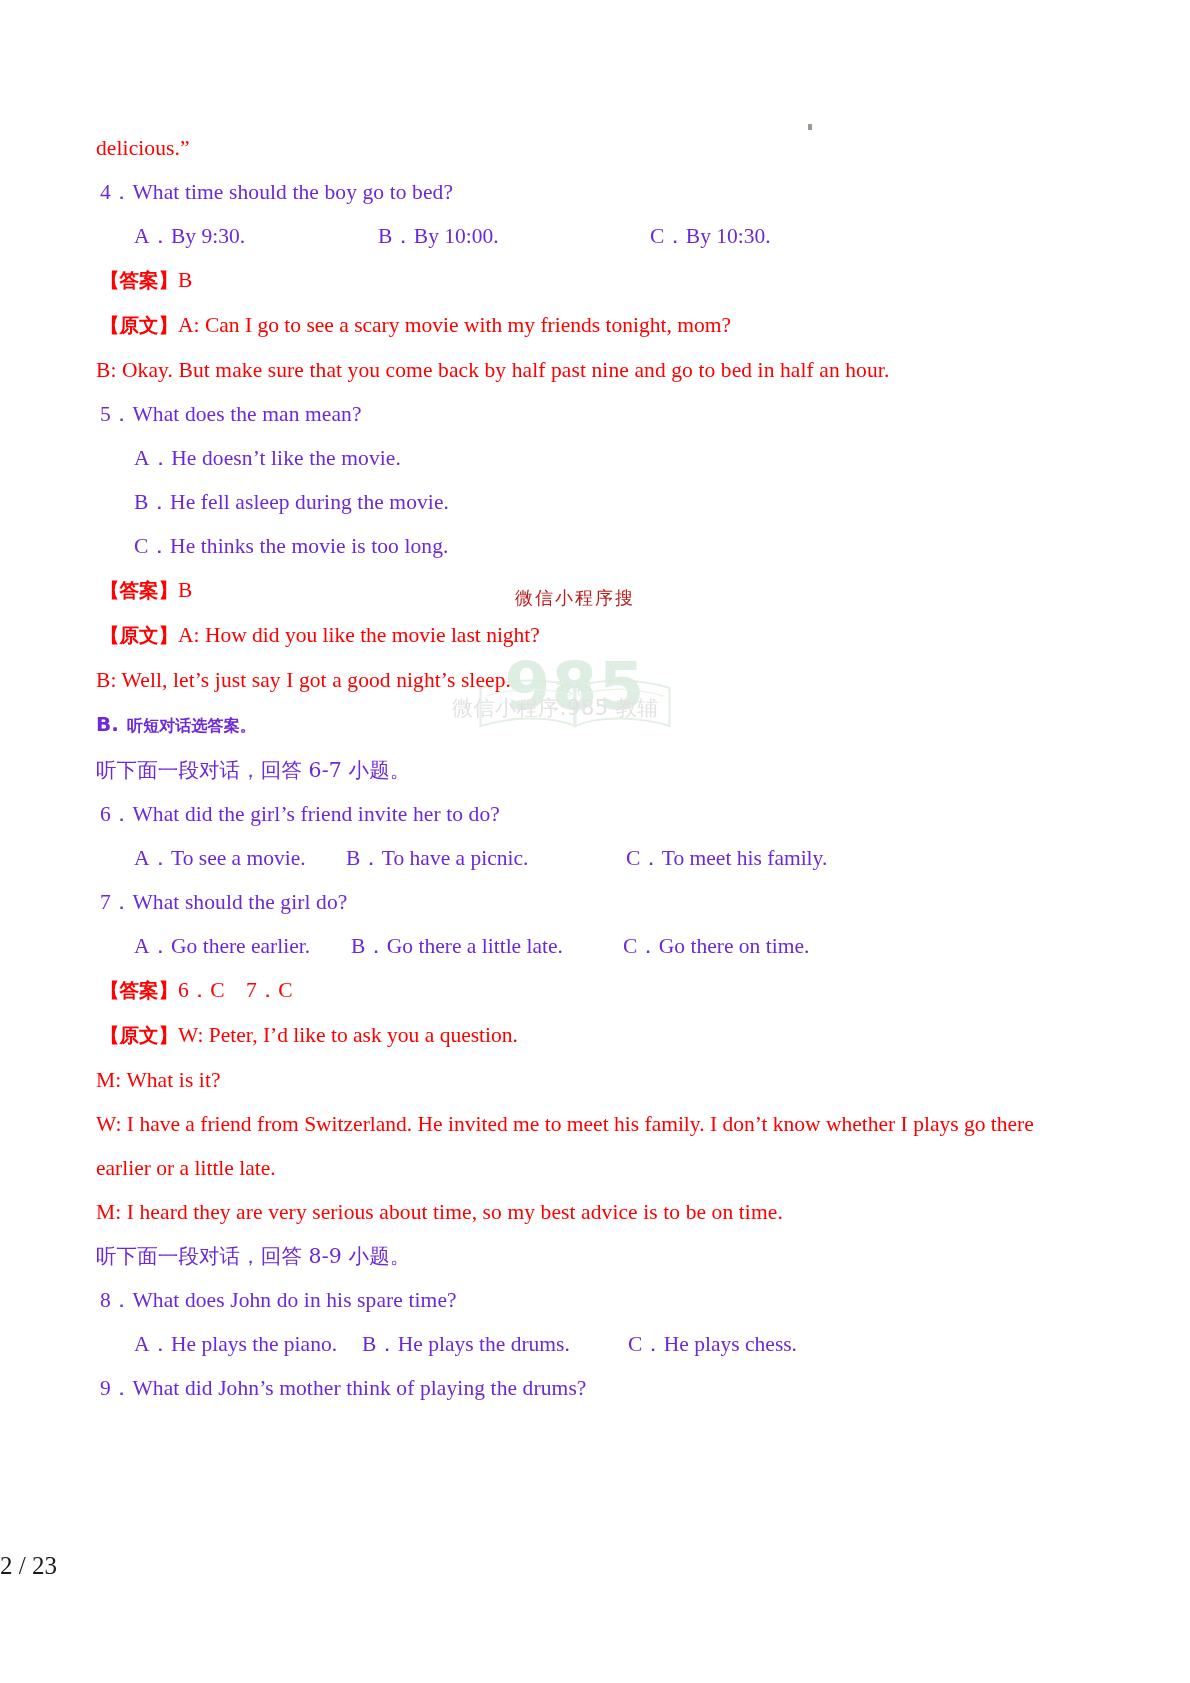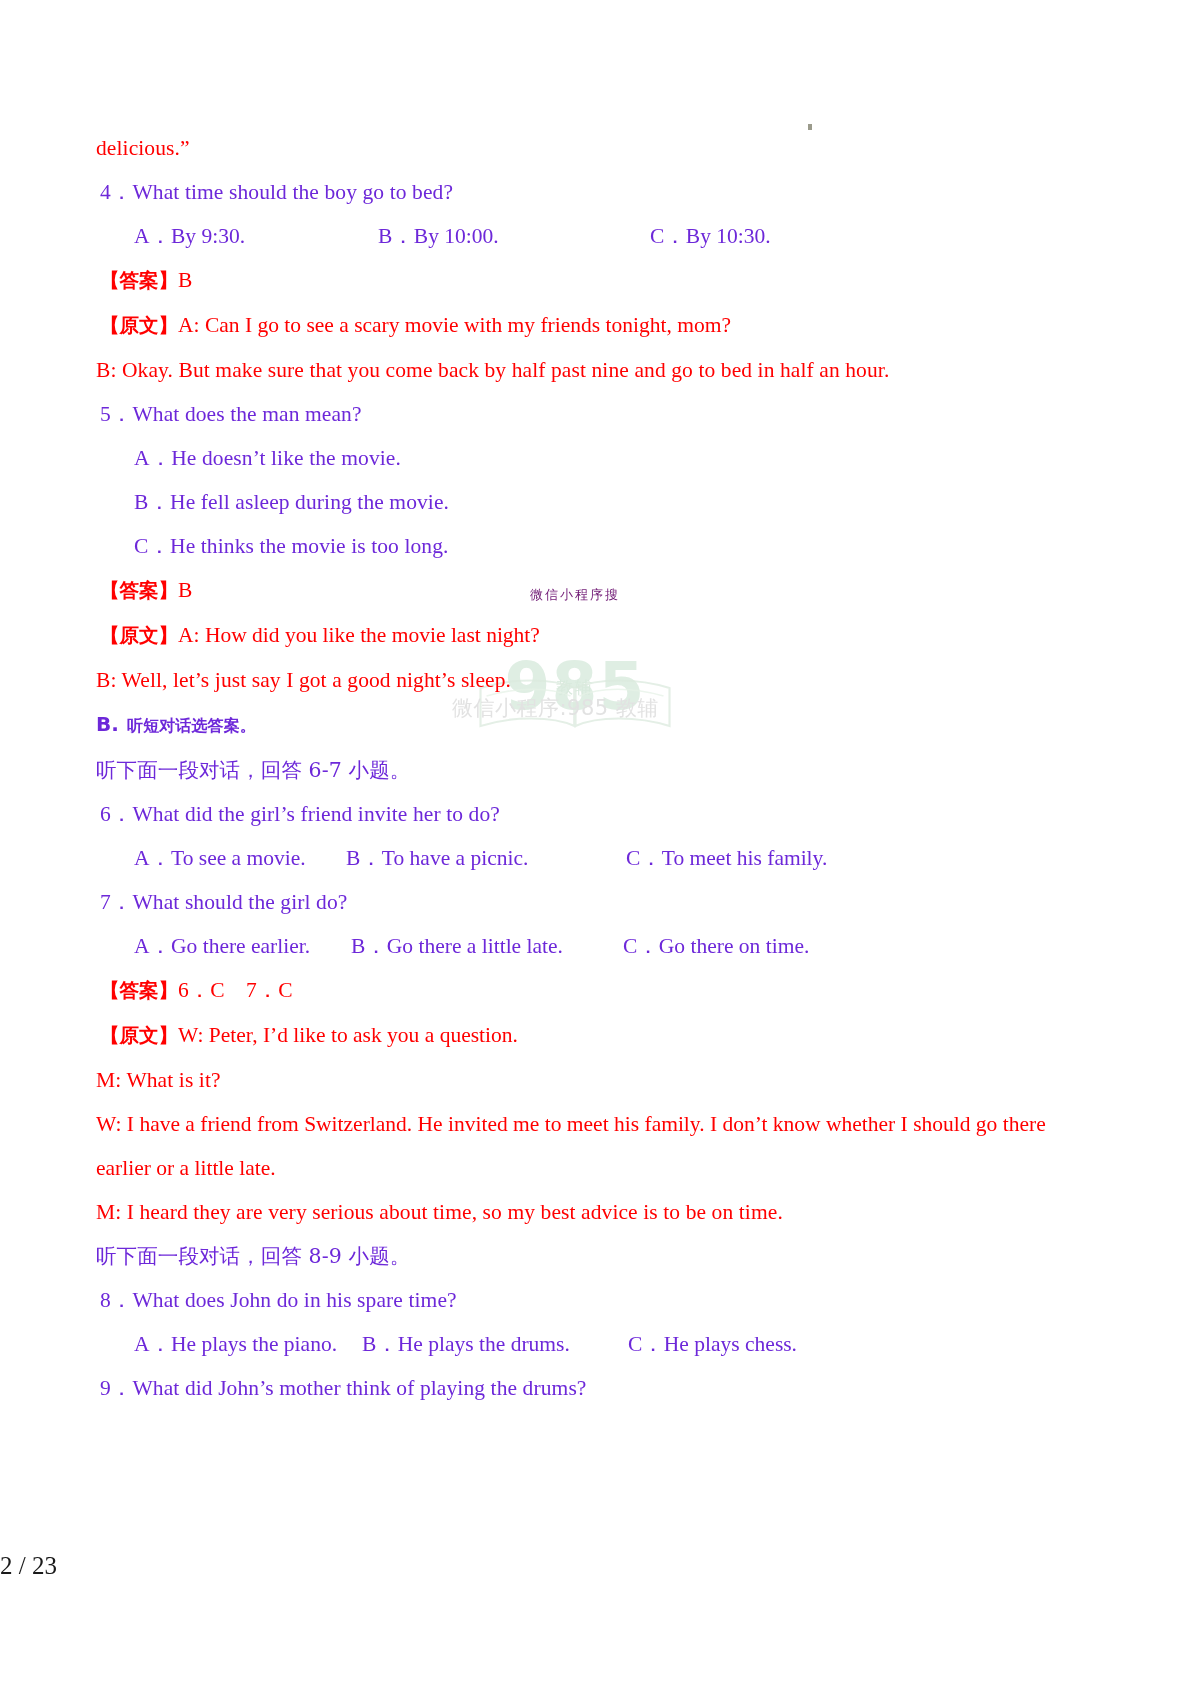--- a/index.html
+++ b/index.html
@@ -83,23 +83,23 @@
     height: 160px;
     pointer-events: none;
     user-select: none;
   }
   .wm-green-top {
     position: absolute;
     left: 50%;
     top: 6px;
     transform: translateX(-50%);
     font-family: "DejaVu Sans", "Liberation Sans", sans-serif;
-    font-size: 13px;
+    font-size: 18px;
     letter-spacing: 2px;
-    color: #701a75;
+    color: #b91c1c;
     white-space: nowrap;
   }
   .wm-green-num {
     position: absolute;
     left: 50%;
     top: 24px;
     transform: translateX(-50%);
     font-family: "DejaVu Sans", "Liberation Sans", sans-serif;
     font-size: 66px;
     font-weight: bold;
@@ -219,21 +219,21 @@
     <div class="line black indent-q"><span>7</span><span>．What should the girl do?</span></div>
     <div class="optrow black tight">
       <span class="opt-a">A．Go there earlier.</span>
       <span class="opt-b">B．Go there a little late.</span>
       <span class="opt-c">C．Go there on time.</span>
     </div>
 
     <div class="ansrow red"><span class="tag">【答案】</span><span>6．C    7．C</span></div>
     <div class="ansrow red"><span class="tag">【原文】</span><span>W: Peter, I’d like to ask you a question.</span></div>
     <div class="line red">M: What is it?</div>
-    <div class="wrapline red" style="width:960px;">W: I have a friend from Switzerland. He invited me to meet his family. I don’t know whether I should go there earlier or a little late.</div>
+    <div class="wrapline red" style="width:960px;">W: I have a friend from Switzerland. He invited me to meet his family. I don’t know whether I plays go there earlier or a little late.</div>
     <div class="line red">M: I heard they are very serious about time, so my best advice is to be on time.</div>
 
     <div class="line black cn-serif">听下面一段对话，回答 8-9 小题。</div>
 
     <div class="line black indent-q"><span>8</span><span>．What does John do in his spare time?</span></div>
     <div class="optrow black">
       <span class="opt-a" style="width:212px;">A．He plays the piano.</span>
       <span class="opt-b" style="width:250px;">B．He plays the drums.</span>
       <span class="opt-c">C．He plays chess.</span>
     </div>

